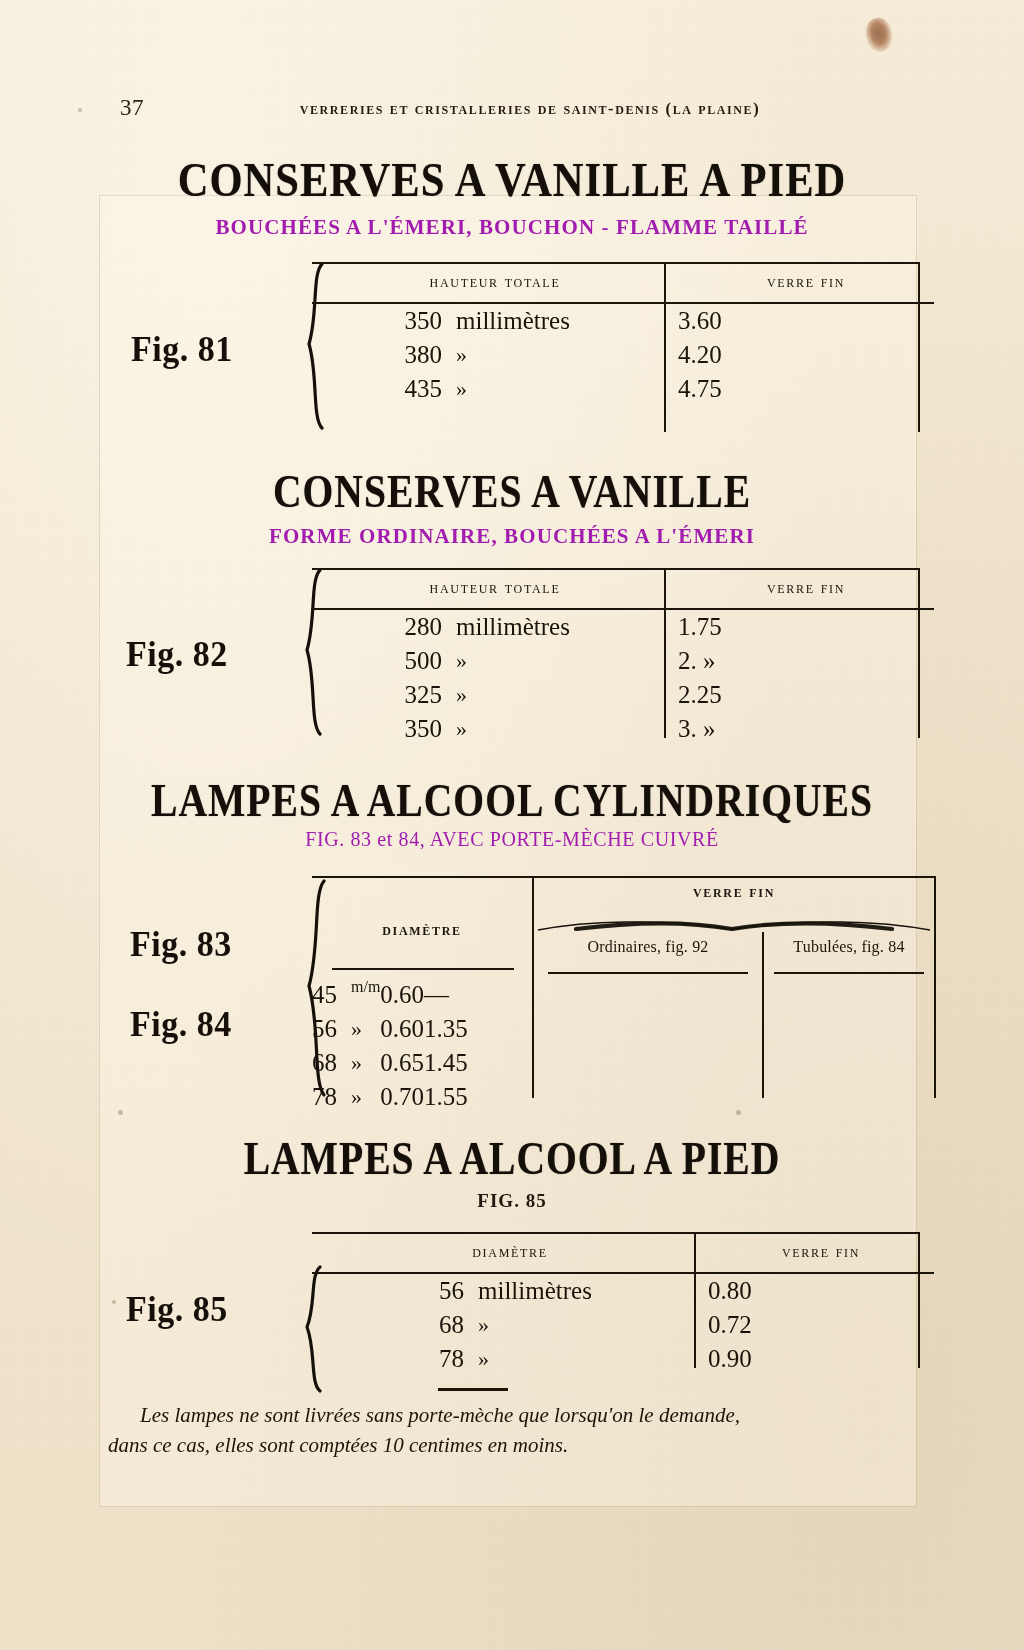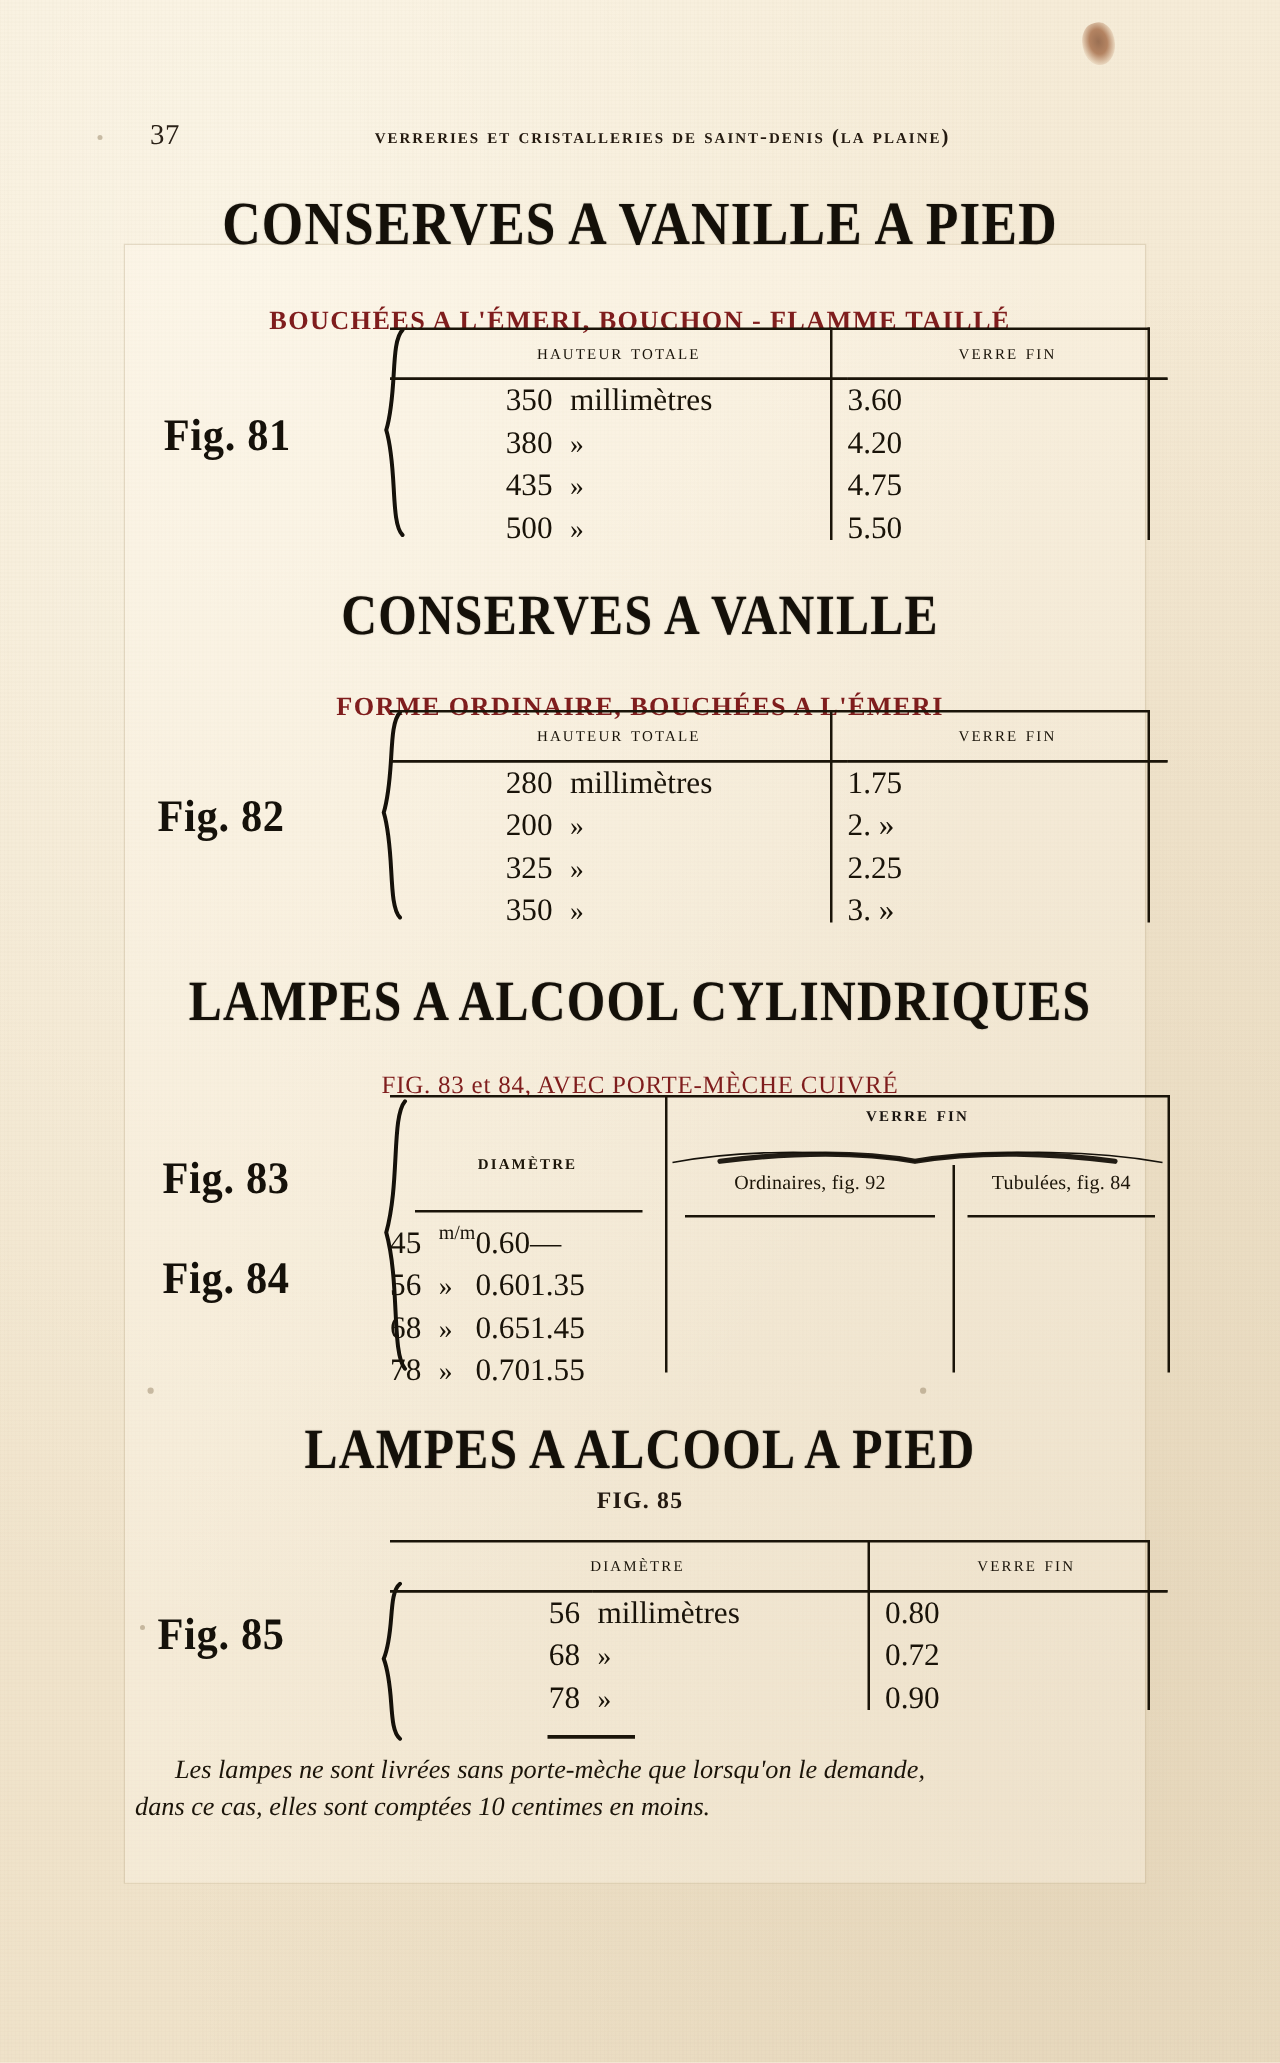--- a/index.html
+++ b/index.html
@@ -69,24 +69,23 @@
     letter-spacing:1px;
     color:#141009;
     transform:scaleY(1.14) scaleX(.99);
     transform-origin:center top;
     text-shadow:0 0 1px rgba(20,16,9,.45);
     white-space:nowrap;
   }
   .h1.small{font-size:40px;}
   .h2{
     font-size:21px;letter-spacing:1.1px;
-    font-weight:600;color:#7f1d1d;
+    font-weight:600;color:#a21caf;
     font-family:"Liberation Serif", serif;
     white-space:nowrap;
-    margin-top:29px;
   }
   .h2.lite{font-size:20px;letter-spacing:.6px;font-weight:500;}
   .h3{
     font-size:19px;letter-spacing:1px;font-weight:600;color:#241a11;
   }
 
   
   .figlabel{
     position:absolute;
     font-family:"Liberation Serif", serif;
@@ -217,25 +216,20 @@
         <tr>
           <td class="cell num">380</td>
           <td class="cell unit guil">»</td>
           <td class="cell price">4.20</td>
         </tr>
         <tr>
           <td class="cell num">435</td>
           <td class="cell unit guil">»</td>
           <td class="cell price">4.75</td>
         </tr>
-        <tr>
-          <td class="cell num">500</td>
-          <td class="cell unit guil">»</td>
-          <td class="cell price">5.50</td>
-        </tr>
       </tbody>
     </table>
   </div>
 
   <div class="sect" style="top:465px;">
     <div class="h1 small">CONSERVES A VANILLE</div>
   </div>
   <div class="sect" style="top:524px;">
     <div class="h2">FORME ORDINAIRE, BOUCHÉES A L'ÉMERI</div>
   </div>
@@ -259,21 +253,21 @@
           <th class="colhead rule-under" style="width:256px;">VERRE FIN</th>
         </tr>
       </thead>
       <tbody>
         <tr>
           <td class="cell num" style="width:130px;">280</td>
           <td class="cell unit" style="width:222px;">millimètres</td>
           <td class="cell price">1.75</td>
         </tr>
         <tr>
-          <td class="cell num">200</td>
+          <td class="cell num">500</td>
           <td class="cell unit guil">»</td>
           <td class="cell price">2. »</td>
         </tr>
         <tr>
           <td class="cell num">325</td>
           <td class="cell unit guil">»</td>
           <td class="cell price">2.25</td>
         </tr>
         <tr>
           <td class="cell num">350</td>

